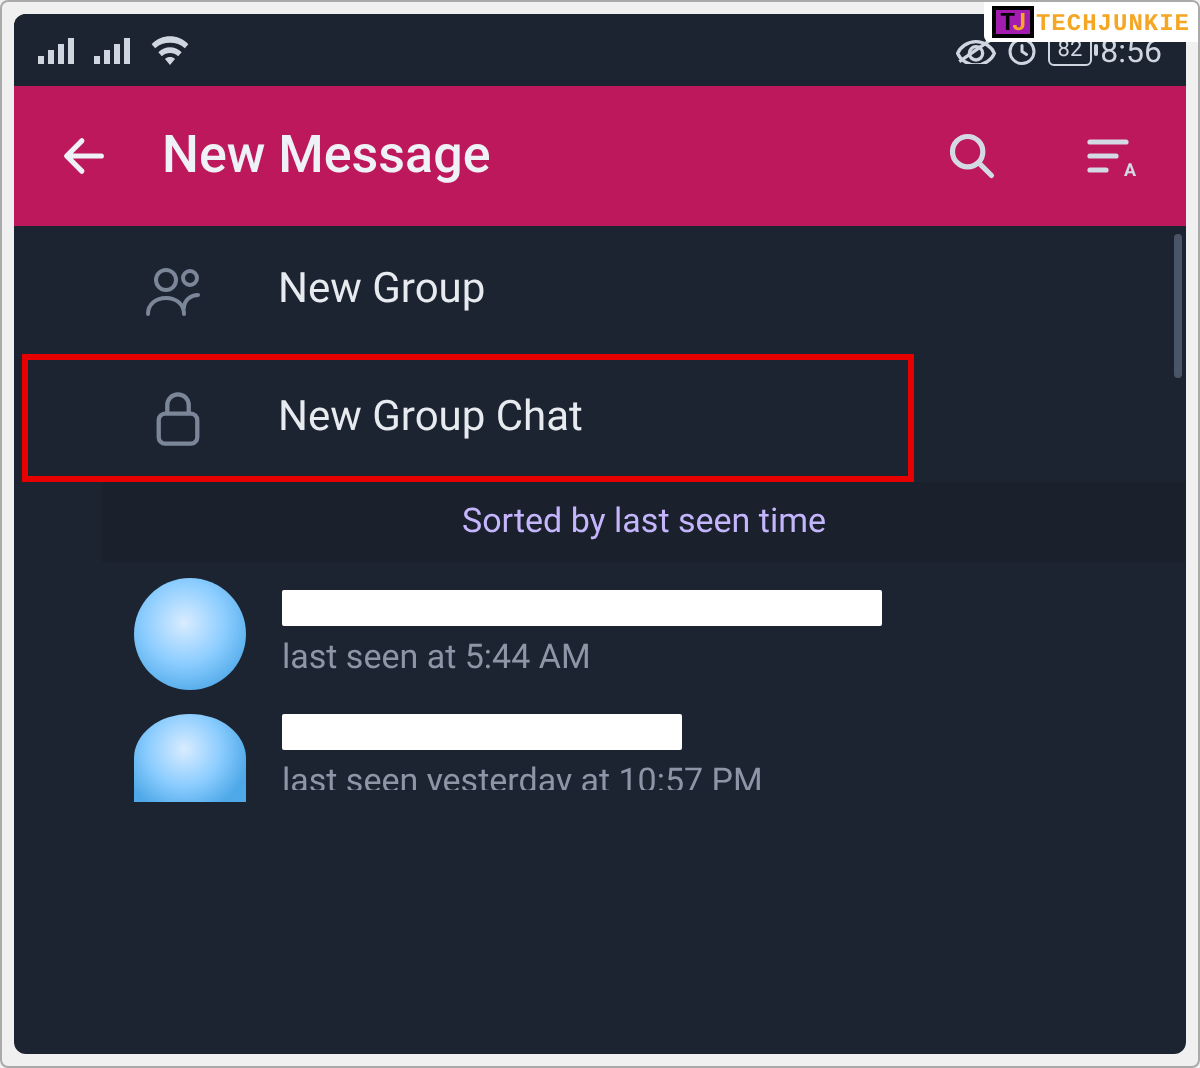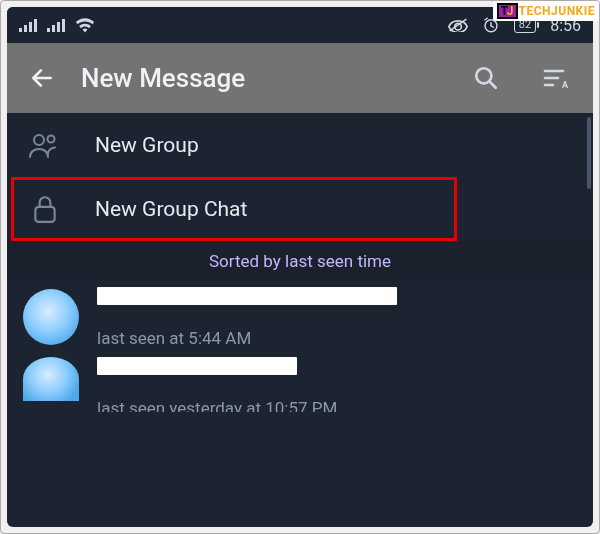--- a/index.html
+++ b/index.html
@@ -27,21 +27,21 @@
   .watermark .tj-box {
     border: 2px solid #000;
     padding: 0 2px;
     background: #a21caf;
     color: #000;
     margin-right: 1px;
     display: inline-block;
     line-height: 1;
   }
   .watermark .tj-box .j { color: #f5a623; }
-  .watermark .rest { color: #f5a623; letter-spacing: 0.5px; }
+  .watermark .rest { color: #f5a623; letter-spacing: 0.5px; font-family: Liberation Mono, monospace; }
 
   .phone {
     position: absolute;
     top: 6px;
     left: 6px;
     right: 6px;
     bottom: 6px;
     background: #1c2431;
     border-radius: 6px;
     overflow: hidden;
@@ -52,21 +52,21 @@
   .statusbar {
     height: 36px;
     background: #1c2431;
     display: flex;
     align-items: center;
     padding: 0 12px;
     font-size: 14px;
     color: #cfd6e0;
   }
   .statusbar .left { display: flex; gap: 10px; align-items: center; }
-  .statusbar .right { margin-left: auto; display: flex; gap: 14px; align-items: center; }
+  .statusbar .right { margin-left: auto; display: flex; gap: 4px; align-items: center; }
   .signal {
     display: inline-flex; align-items: flex-end; gap: 2px; height: 14px;
   }
   .signal span {
     width: 3px; background: #cfd6e0; display: inline-block;
   }
   .signal span:nth-child(1){height:4px}
   .signal span:nth-child(2){height:7px}
   .signal span:nth-child(3){height:10px}
   .signal span:nth-child(4){height:13px}
@@ -83,37 +83,38 @@
     position:absolute;
     right:-4px; top:4px;
     width:2px; height:6px;
     background:#cfd6e0;
     border-radius:1px;
   }
 
   
   .toolbar {
     height: 70px;
-    background: #737373;
+    background: #be185d;
     display: flex;
     align-items: center;
     padding: 0 22px;
     gap: 26px;
   }
   .toolbar .title {
     font-size: 26px;
     font-weight: 500;
     color: #eef1f5;
   }
   .toolbar .spacer { flex: 1; }
   .toolbar .iconbtn { color: #d3dae4; }
 
   
   .list {
     position: relative;
+    padding-left: 44px;
   }
   .row {
     display: flex;
     align-items: center;
     height: 64px;
     padding: 0 18px;
     gap: 30px;
   }
   .row .icon-slot {
     width: 40px;
@@ -145,21 +146,21 @@
     height: 72px;
     padding: 0 16px;
     gap: 18px;
   }
   .avatar {
     width: 56px; height: 56px;
     border-radius: 50%;
     background: radial-gradient(circle at 45% 40%, #d9ecff 0%, #8ccdff 45%, #4fa9e8 80%);
     flex-shrink: 0;
   }
-  .contact .lines { flex:1; display:flex; flex-direction:column; gap:23px; }
+  .contact .lines { flex:1; display:flex; flex-direction:column; gap:6px; }
   .redact {
     background: #fff;
     height: 18px;
     border-radius: 1px;
   }
   .lastseen {
     color: #8c96a6;
     font-size: 17px;
   }
 

